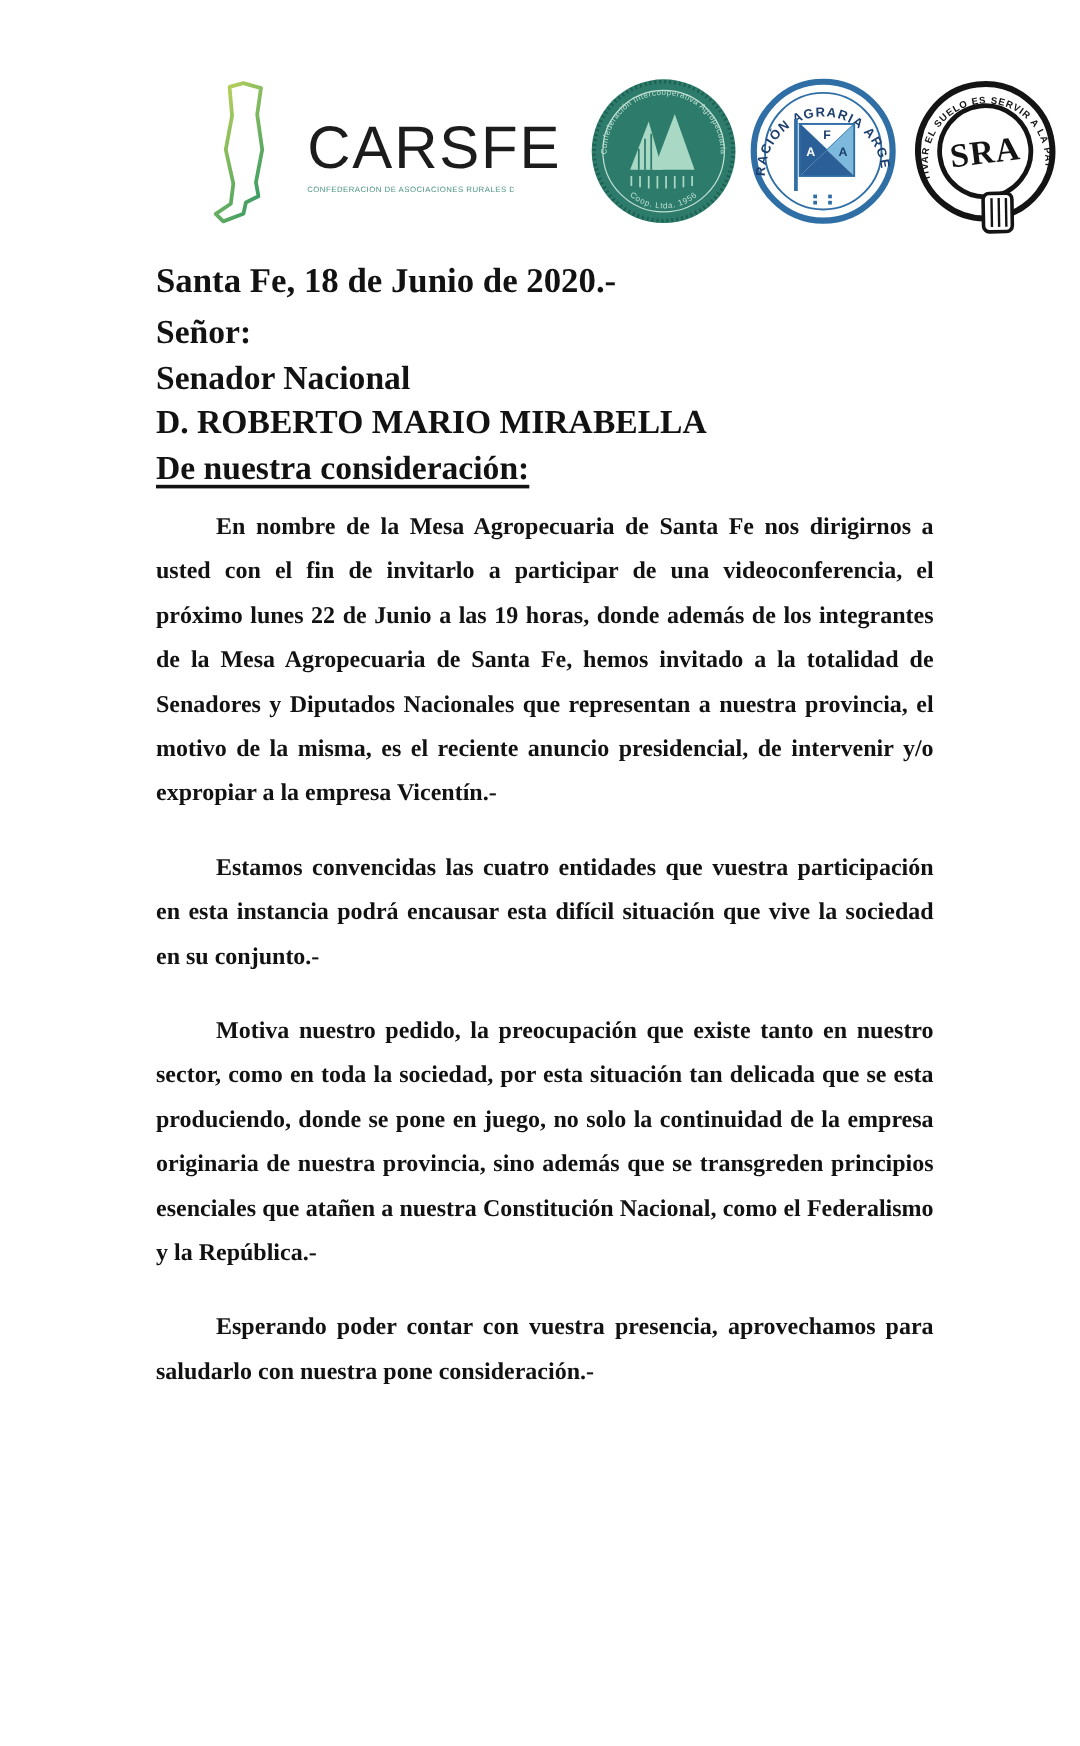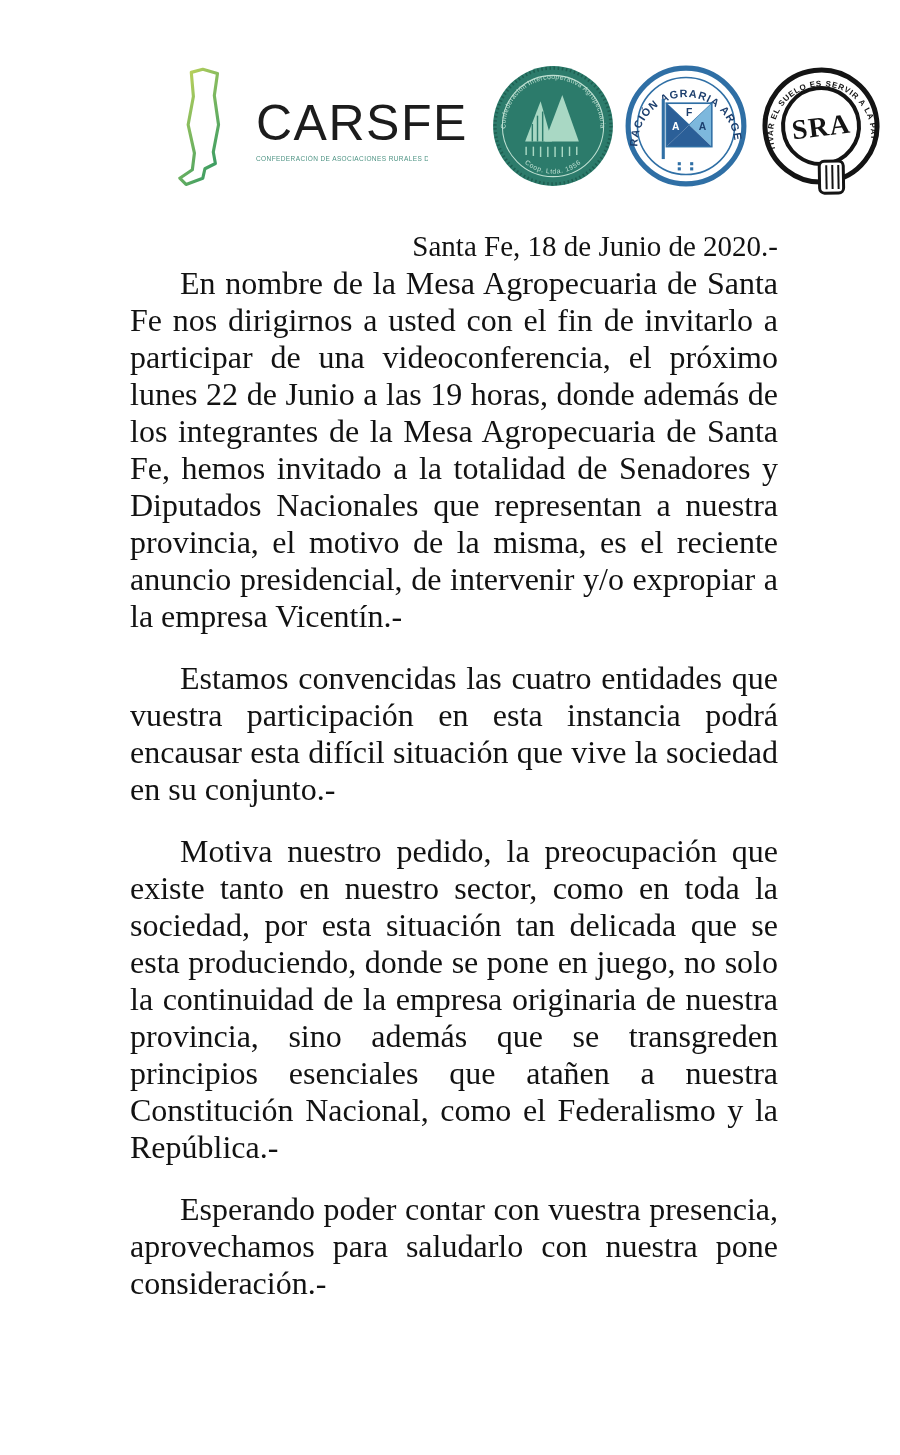--- a/index.html
+++ b/index.html
@@ -26,32 +26,32 @@
     font-family: "Liberation Sans", sans-serif;
     font-size: 6.5px; letter-spacing: .4px; color: #4d9383;
     white-space: nowrap; overflow: hidden; width: 172px; margin-top: 7px;
   }
   .seal { margin-left: 9px; flex: 0 0 auto; }
   .sra-tilt { transform: rotate(-7deg); }
 
   
   .letter { padding: 0 122px 0 130px; }
   .date {
-    text-align: right; font-weight: normal; font-size: 29px;
-    margin-top: 24px; line-height: 37px;
+    text-align: left; font-weight: bold; font-size: 29px;
+    margin-top: 12px; line-height: 37px;
   }
   .recipient { margin: 6px 0 12px 0; }
   .recipient > div { font-weight: bold; font-size: 28px; line-height: 37.5px; }
   .greeting {
     text-decoration: underline;
     text-decoration-thickness: 2.5px;
     text-underline-offset: 5px;
   }
   .letter p {
-    font-weight: normal; font-size: 32px; line-height: 37px;
+    font-weight: bold; font-size: 20px; line-height: 37px;
     text-align: justify; text-indent: 50px;
     margin: 0 0 25px 0;
   }
 </style>
 </head>
 <body>
 
 <div class="page">
 
   <header class="logos">
@@ -149,20 +149,26 @@
         <line x1="64" y1="102" x2="64" y2="126" stroke="#141414" stroke-width="2"></line>
         <line x1="70" y1="102" x2="70" y2="126" stroke="#141414" stroke-width="2"></line>
         <line x1="76" y1="102" x2="76" y2="126" stroke="#141414" stroke-width="2"></line>
       </g>
     </svg>
   </header>
 
   <main class="letter">
     <div class="date">Santa Fe, 18 de Junio de 2020.-</div>
 
+    <div class="recipient">
+      <div>Señor:</div>
+      <div>Senador Nacional</div>
+      <div>D. ROBERTO MARIO MIRABELLA</div>
+      <div class="greeting">De nuestra consideración:</div>
+    </div>
 
     <p>En nombre de la Mesa Agropecuaria de Santa Fe nos dirigirnos a usted con el fin de invitarlo a participar de una videoconferencia, el próximo lunes 22 de Junio a las 19 horas, donde además de los integrantes de la Mesa Agropecuaria de Santa Fe, hemos invitado a la totalidad de Senadores y Diputados Nacionales que representan a nuestra provincia, el motivo de la misma, es el reciente anuncio presidencial, de intervenir y/o expropiar a la empresa Vicentín.-</p>
     <p>Estamos convencidas las cuatro entidades que vuestra participación en esta instancia podrá encausar esta difícil situación que vive la sociedad en su conjunto.-</p>
     <p>Motiva nuestro pedido, la preocupación que existe tanto en nuestro sector, como en toda la sociedad, por esta situación tan delicada que se esta produciendo, donde se pone en juego, no solo la continuidad de la empresa originaria de nuestra provincia, sino además que se transgreden principios esenciales que atañen a nuestra Constitución Nacional, como el Federalismo y la República.-</p>
     <p>Esperando poder contar con vuestra presencia, aprovechamos para saludarlo con nuestra pone consideración.-</p>
   </main>
 
 </div>
 
 </body></html>

